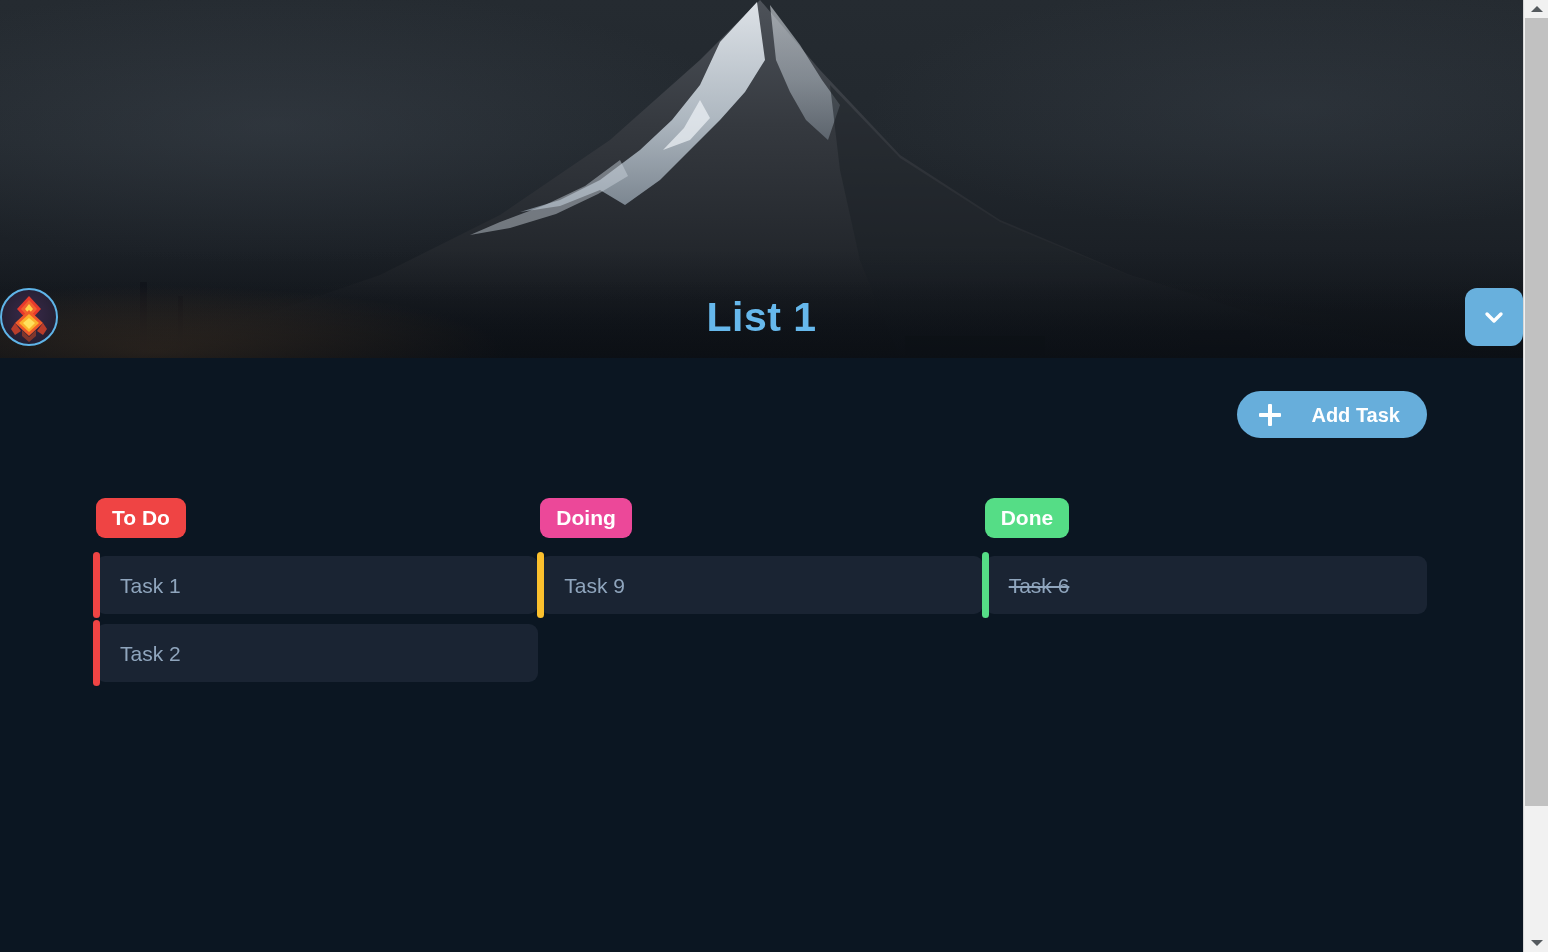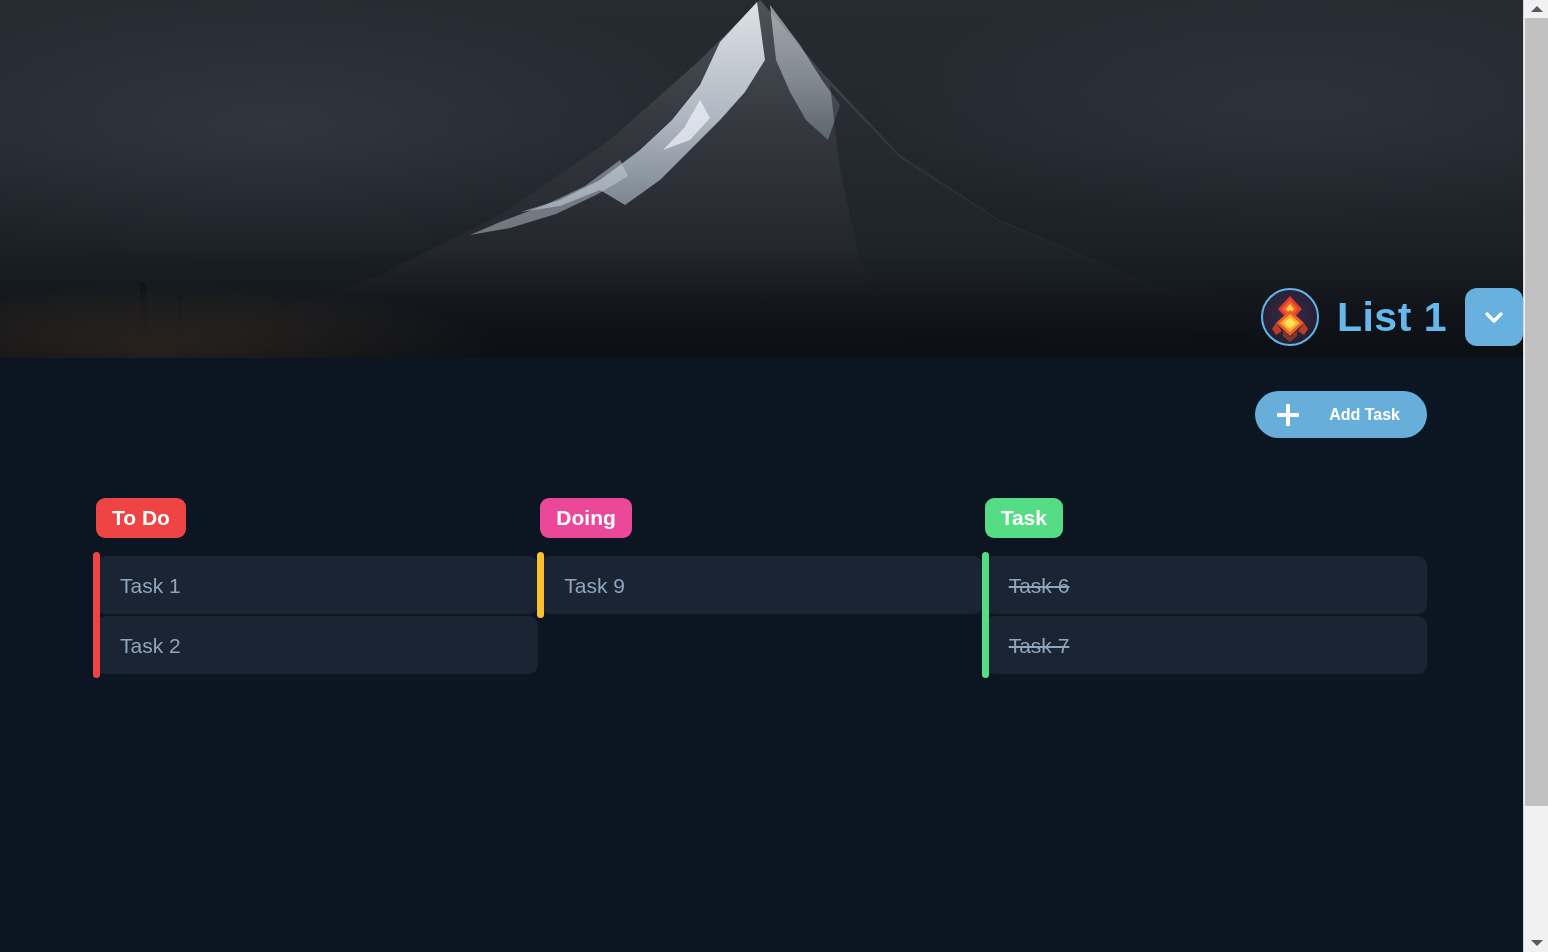--- a/index.html
+++ b/index.html
@@ -71,21 +71,21 @@
     background: linear-gradient(180deg, rgba(10,14,20,0) 0%, rgba(10,14,20,.55) 100%);
   }
 
   
   .title-row {
     position: absolute;
     left: 0; right: 0;
     bottom: 6px;
     display: flex;
     align-items: center;
-    justify-content: flex-end;
+    justify-content: space-between;
     gap: 18px;
     height: 70px;
   }
 
   .avatar {
     width: 58px; height: 58px;
     border-radius: 50%;
     border: 2px solid #5fb4e8;
     background: radial-gradient(circle at 50% 45%, #3a2a4a 0%, #2a2238 55%, #1d1a2a 100%);
     position: relative;
@@ -132,21 +132,21 @@
     display: inline-flex;
     align-items: center;
     gap: 30px;
     height: 47px;
     padding: 0 27px 0 22px;
     border: none;
     border-radius: 24px;
     background: #67aedb;
     color: #ffffff;
     font-family: "Liberation Sans", sans-serif;
-    font-size: 16px;
+    font-size: 20px;
     font-weight: bold;
     cursor: pointer;
     line-height: 1;
   }
   .plus-icon {
     position: relative;
     width: 22px; height: 22px;
     flex: 0 0 auto;
   }
   .plus-icon::before,
@@ -181,21 +181,21 @@
     margin-bottom: 18px;
     cursor: pointer;
   }
   .badge-todo  { background: #ef4444; }
   .badge-doing { background: #ec4899; }
   .badge-done  { background: #55dd86; }
 
   .task-card {
     position: relative;
     height: 58px;
-    margin-bottom: 2px;
+    margin-bottom: 10px;
     padding-left: 24px;
     display: flex;
     align-items: center;
     background: #1a2433;
     border-radius: 9px;
     cursor: pointer;
   }
   .task-card .accent {
     position: absolute;
     left: -3px;
@@ -358,29 +358,25 @@
         <div class="column">
           <div class="col-badge badge-doing">Doing</div>
 
           <div class="task-card">
             <span class="accent accent-doing"></span>
             <span class="task-label">Task 9</span>
           </div>
         </div>
 
         <div class="column">
-          <div class="col-badge badge-done">Task</div>
+          <div class="col-badge badge-done">Done</div>
 
           <div class="task-card done">
             <span class="accent accent-done"></span>
             <span class="task-label">Task 6</span>
-          </div>
-          <div class="task-card done">
-            <span class="accent accent-done"></span>
-            <span class="task-label">Task 7</span>
           </div>
         </div>
 
       </div>
     </div>
   </div>
 
   <div class="scrollbar">
     <div class="sb-btn sb-up">
       <span class="sb-arrow up"></span>

